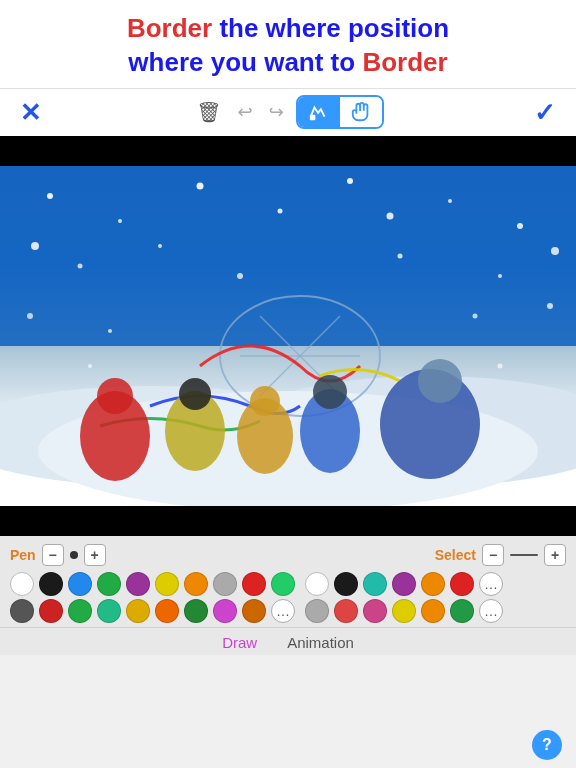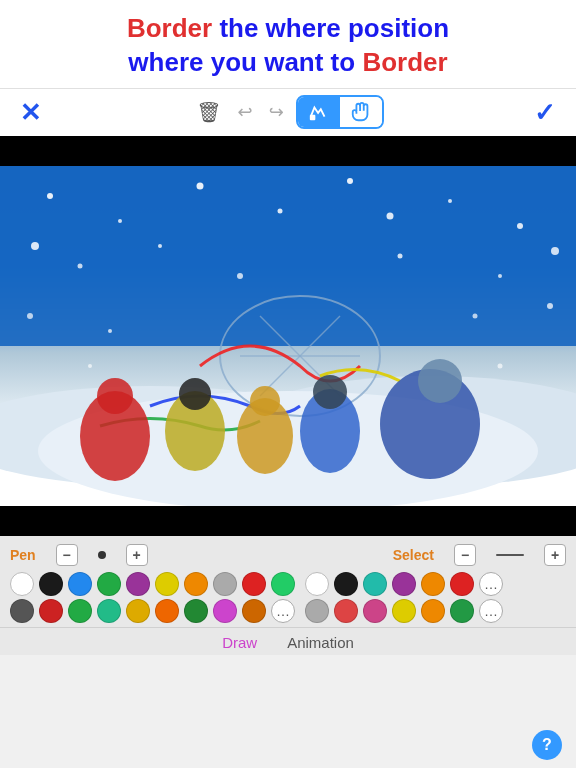--- a/index.html
+++ b/index.html
@@ -119,21 +119,21 @@
     }
     .size-controls {
       display: flex;
       justify-content: space-between;
       align-items: center;
       margin-bottom: 6px;
     }
     .size-group {
       display: flex;
       align-items: center;
-      gap: 20px;
+      gap: 6px;
       font-size: 14px;
       font-weight: 600;
     }
     .pen-label { color: #e08020; }
     .border-label { color: #e08020; }
     .size-btn {
       width: 22px;
       height: 22px;
       border: 1.5px solid #aaa;
       background: white;

